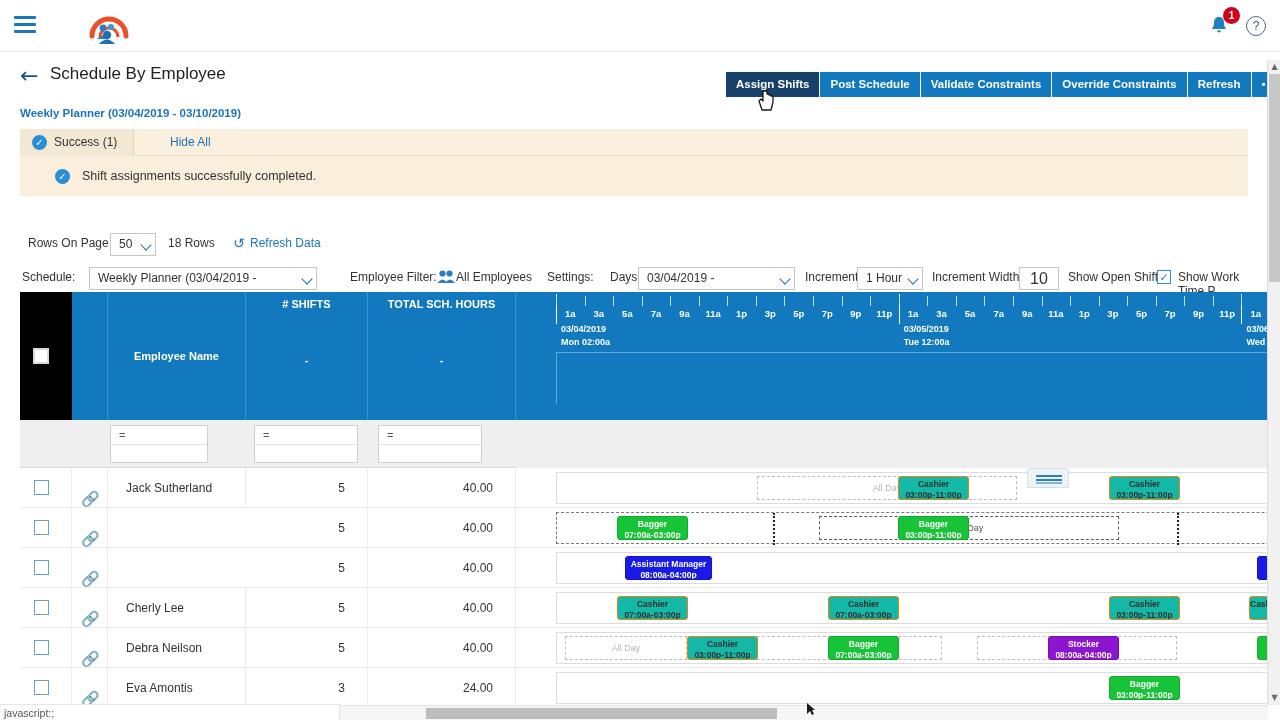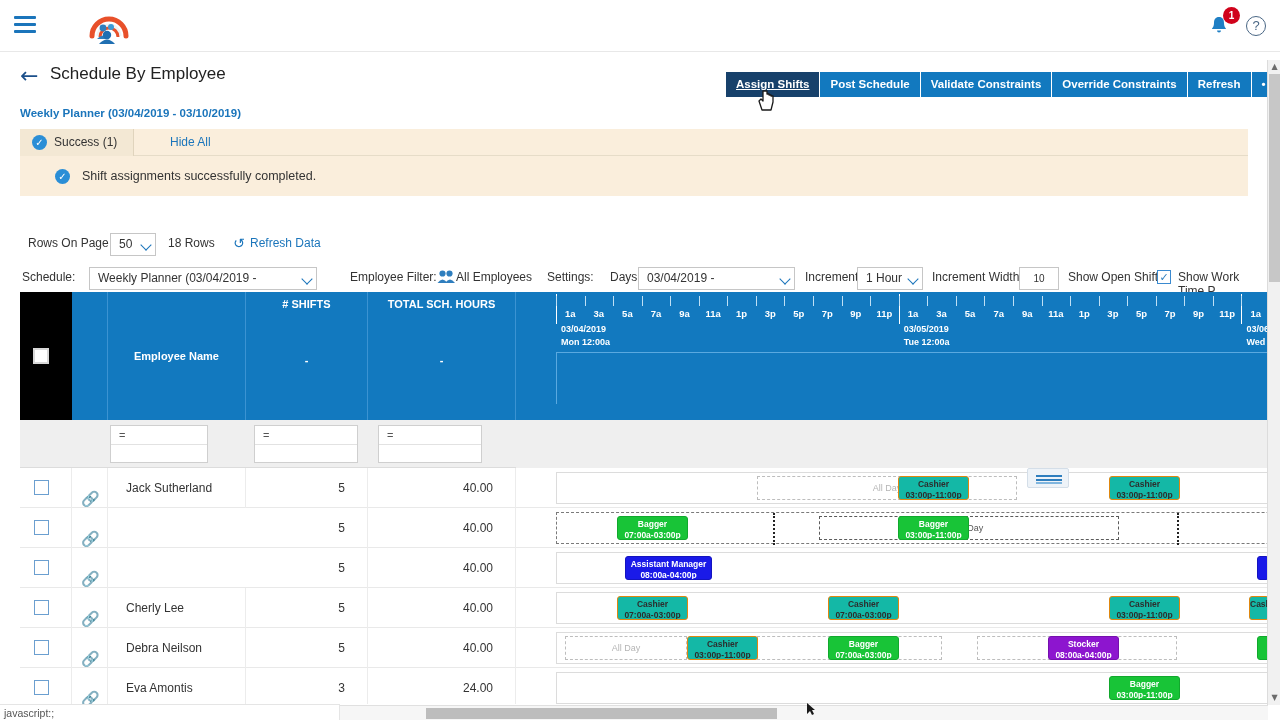--- a/index.html
+++ b/index.html
@@ -58,21 +58,21 @@
 
   
   .toolbar { position: absolute; top: 72px; left: 726px; height: 25px; display: flex; }
   .tb-btn {
     background: #1279bf; color: #fff; font-size: 11.5px; font-weight: bold;
     padding: 0 10px; height: 25px; line-height: 25px;
     border: none; border-right: 1px solid #ffffff; cursor: pointer; white-space: nowrap;
     font-family: "Liberation Sans", sans-serif;
   }
   .tb-btn:last-child { border-right: none; }
-  .tb-btn.active { background: #17416b; text-decoration: underline; }
+  .tb-btn.active { background: #17416b; }
   .cursor-hand {
     position: absolute; left: 758px; top: 90px; width: 16px; height: 20px;
     pointer-events: none;
   }
 
   
   .msg-panel {
     position: absolute; left: 20px; top: 129px; width: 1228px; height: 67px;
     background: #faeedc;
   }
@@ -352,21 +352,21 @@
     <span class="sel-box" style="position:absolute; left:638px; top:1px; width:157px;">
       <span>03/04/2019 - 03/10/2019</span>
       <span class="caret"></span>
     </span>
     <span class="f-lbl" style="left:805px;">Increment</span>
     <span class="sel-box" style="position:absolute; left:857px; top:1px; width:66px;">
       <span>1 Hour</span>
       <span class="caret"></span>
     </span>
     <span class="f-lbl" style="left:932px;">Increment Width</span>
-    <span style="position:absolute; left:1019px; top:1px; width:40px; height:23px; border:1px solid #c6c6c6; background:#fff; font-size:10px; line-height:21px; text-align:center; color:#333;">10</span>
+    <span style="position:absolute; left:1019px; top:1px; width:40px; height:23px; border:1px solid #c6c6c6; background:#fff; font-size:16px; line-height:21px; text-align:center; color:#333;">10</span>
     <span class="f-lbl" style="left:1068px;">Show Open Shifts</span>
     <span style="position:absolute; left:1157px; top:4px; width:14px; height:14px; border:1.4px solid #3a8ad0; background:#fff; text-align:center; line-height:12px; font-size:11px; color:#2e7ebe;">✓</span>
     <span class="f-lbl" style="left:1178px;">Show Work Time P</span>
   </div>
 
   <div class="grid">
 
     <div class="ghead">
       <div class="gh-cell gh-checkcol">
         <div class="gh-check"></div>
@@ -403,21 +403,21 @@
             <div class="tick" style="left: 199.92px;"></div>
             <div class="hr-lbl" style="left: 214.2px;">3p</div>
             <div class="tick" style="left: 228.48px;"></div>
             <div class="hr-lbl" style="left: 242.76px;">5p</div>
             <div class="tick" style="left: 257.04px;"></div>
             <div class="hr-lbl" style="left: 271.32px;">7p</div>
             <div class="tick" style="left: 285.6px;"></div>
             <div class="hr-lbl" style="left: 299.88px;">9p</div>
             <div class="tick" style="left: 314.16px;"></div>
             <div class="hr-lbl" style="left: 328.44px;">11p</div>
-            <div class="day-lbl" style="left: 5px;"><span>03/04/2019</span><span class="d2">Mon 12:00a</span></div>
+            <div class="day-lbl" style="left: 5px;"><span>03/04/2019</span><span class="d2">Mon 02:00a</span></div>
             <div class="tick major" style="left: 342.72px;"></div>
             <div class="tick" style="left: 342.72px;"></div>
             <div class="hr-lbl" style="left: 357px;">1a</div>
             <div class="tick" style="left: 371.28px;"></div>
             <div class="hr-lbl" style="left: 385.56px;">3a</div>
             <div class="tick" style="left: 399.84px;"></div>
             <div class="hr-lbl" style="left: 414.12px;">5a</div>
             <div class="tick" style="left: 428.4px;"></div>
             <div class="hr-lbl" style="left: 442.68px;">7a</div>
             <div class="tick" style="left: 456.96px;"></div>

